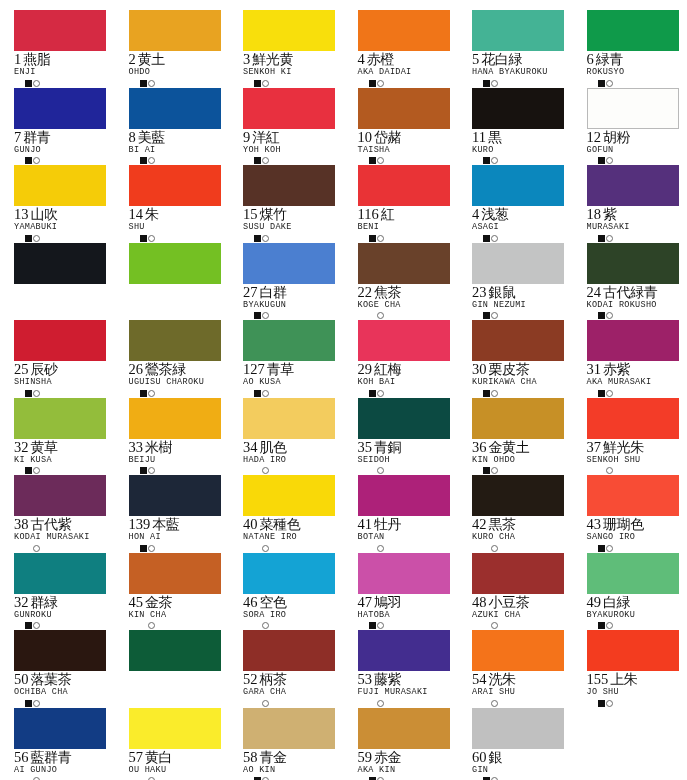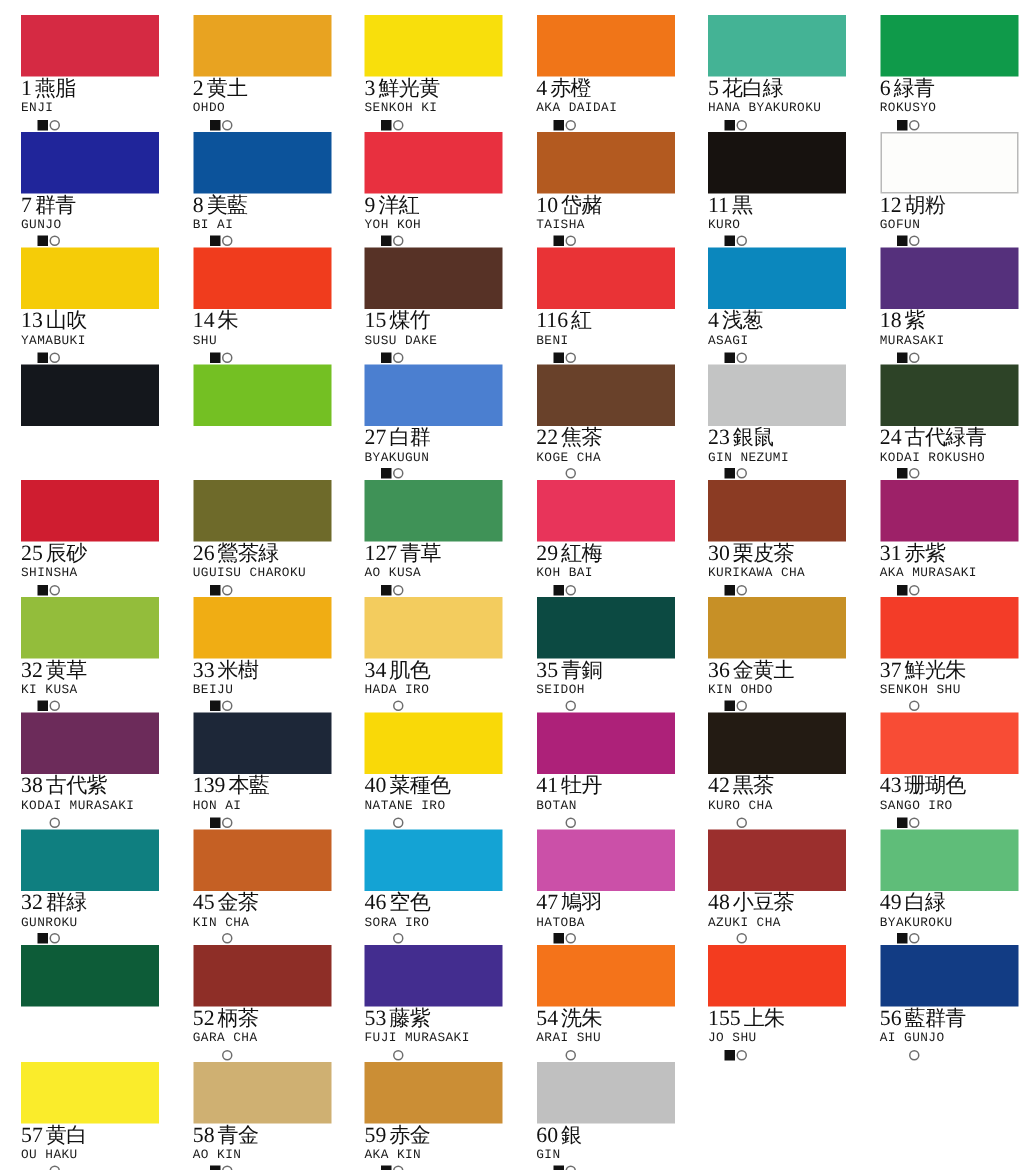--- a/index.html
+++ b/index.html
@@ -741,20 +741,34 @@
             <span class="kanji">白緑</span>
           </div>
           <div class="romaji">BYAKUROKU</div>
           <div class="marks">
             <span class="mk-square"></span>
             <span class="mk-circle"></span>
           </div>
         </div>
       </div>
       <div class="cell">
+        <div class="swatch" style="background: rgb(42, 23, 16);"></div>
+        <div class="label">
+          <div class="name-line">
+            <span class="num">50</span>
+            <span class="kanji">落葉茶</span>
+          </div>
+          <div class="romaji">OCHIBA CHA</div>
+          <div class="marks">
+            <span class="mk-square"></span>
+            <span class="mk-circle"></span>
+          </div>
+        </div>
+      </div>
+      <div class="cell">
         <div class="swatch" style="background: rgb(13, 92, 56);"></div>
       </div>
       <div class="cell">
         <div class="swatch" style="background: rgb(142, 46, 39);"></div>
         <div class="label">
           <div class="name-line">
             <span class="num">52</span>
             <span class="kanji">柄茶</span>
           </div>
           <div class="romaji">GARA CHA</div>

